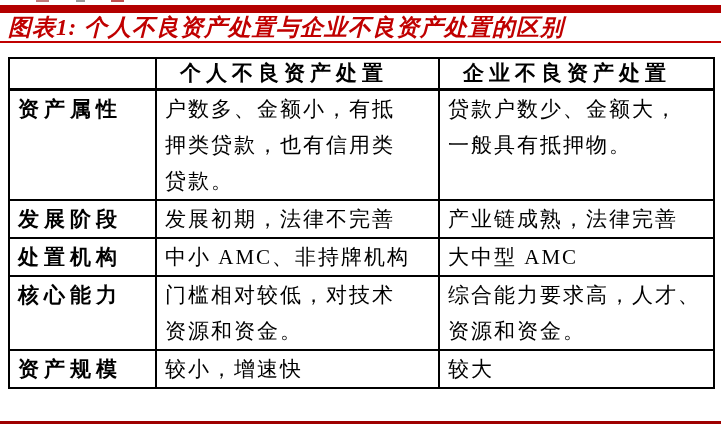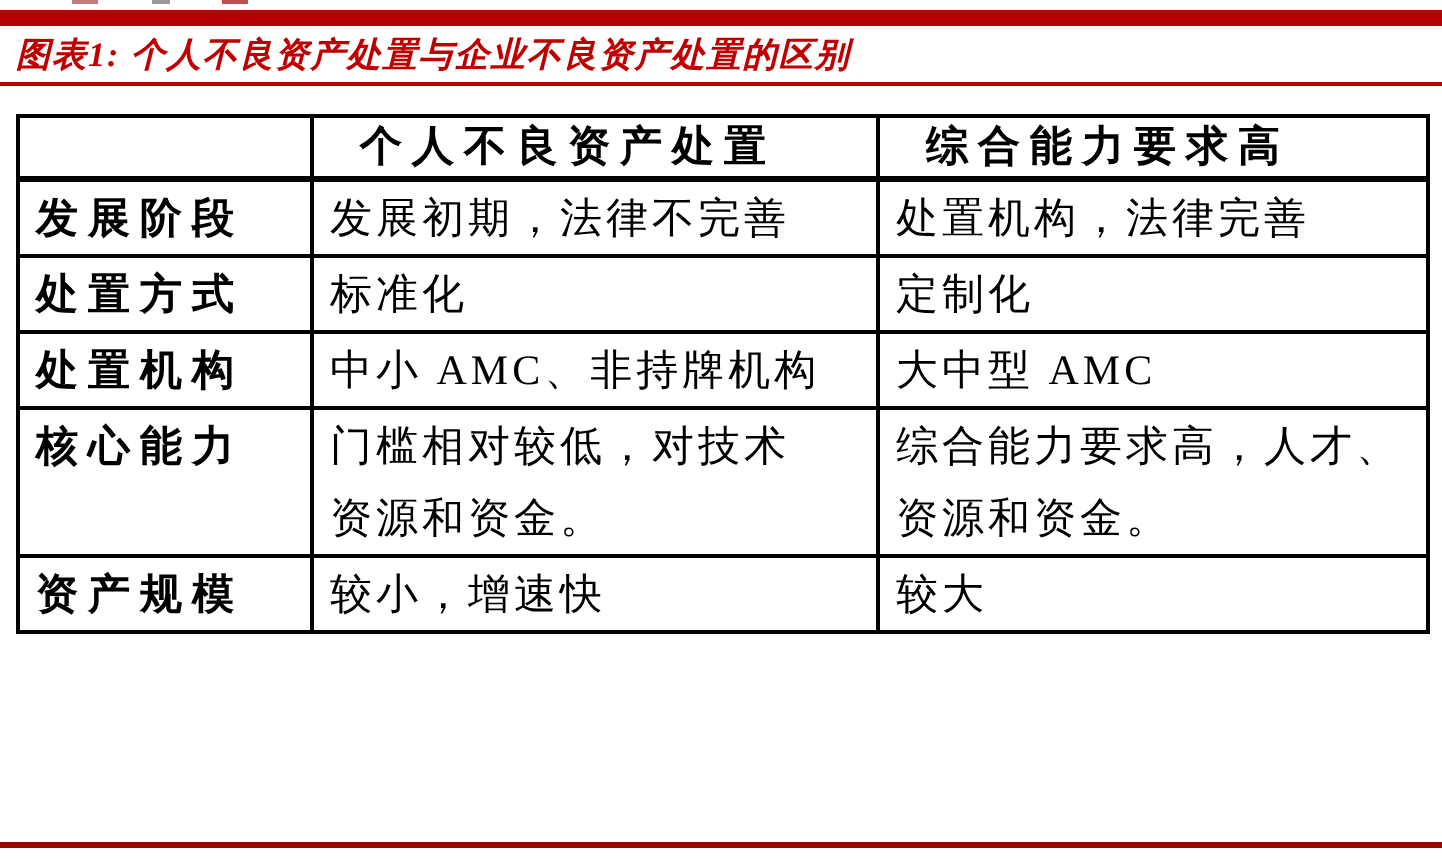--- a/index.html
+++ b/index.html
@@ -20,21 +20,21 @@
   .a1{left:36px;width:13px;background:#c27a7a;}
   .a2{left:76px;width:9px;background:#9a9a9a;}
   .a3{left:111px;width:13px;background:#c05050;}
 
   .red-bar{
     position:absolute;left:0;top:5px;width:721px;height:8px;
     background:var(--red-bar);
   }
   .fig-title{
     position:absolute;left:8px;top:14px;width:705px;
-    font-size:17px;line-height:27px;
+    font-size:23px;line-height:27px;
     font-weight:bold;font-style:italic;
     color:var(--title-red);
     letter-spacing:1px;
     white-space:nowrap;
   }
   .title-rule{
     position:absolute;left:0;top:41px;width:721px;height:2px;
     background:var(--title-red);
   }
 
@@ -93,33 +93,36 @@
 <table class="cmp">
   <colgroup>
     <col style="width:147px">
     <col style="width:283px">
     <col style="width:275px">
   </colgroup>
   <thead>
     <tr>
       <th></th>
       <th>个人不良资产处置</th>
-      <th>综合能力要求高</th>
+      <th>企业不良资产处置</th>
     </tr>
   </thead>
   <tbody>
+    <tr class="r-attr">
+      <th class="rowlabel">资产属性</th>
+      <td>户数多、金额小，有抵
+押类贷款，也有信用类
+贷款。</td>
+      <td>贷款户数少、金额大，
+一般具有抵押物。</td>
+    </tr>
     <tr class="r-stage">
       <th class="rowlabel">发展阶段</th>
       <td>发展初期，法律不完善</td>
-      <td>处置机构，法律完善</td>
-    </tr>
-    <tr class="r-mode">
-      <th class="rowlabel">处置方式</th>
-      <td>标准化</td>
-      <td>定制化</td>
+      <td>产业链成熟，法律完善</td>
     </tr>
     <tr class="r-org">
       <th class="rowlabel">处置机构</th>
       <td>中小 AMC、非持牌机构</td>
       <td>大中型 AMC</td>
     </tr>
     <tr class="r-core">
       <th class="rowlabel">核心能力</th>
       <td>门槛相对较低，对技术
 资源和资金。</td>

